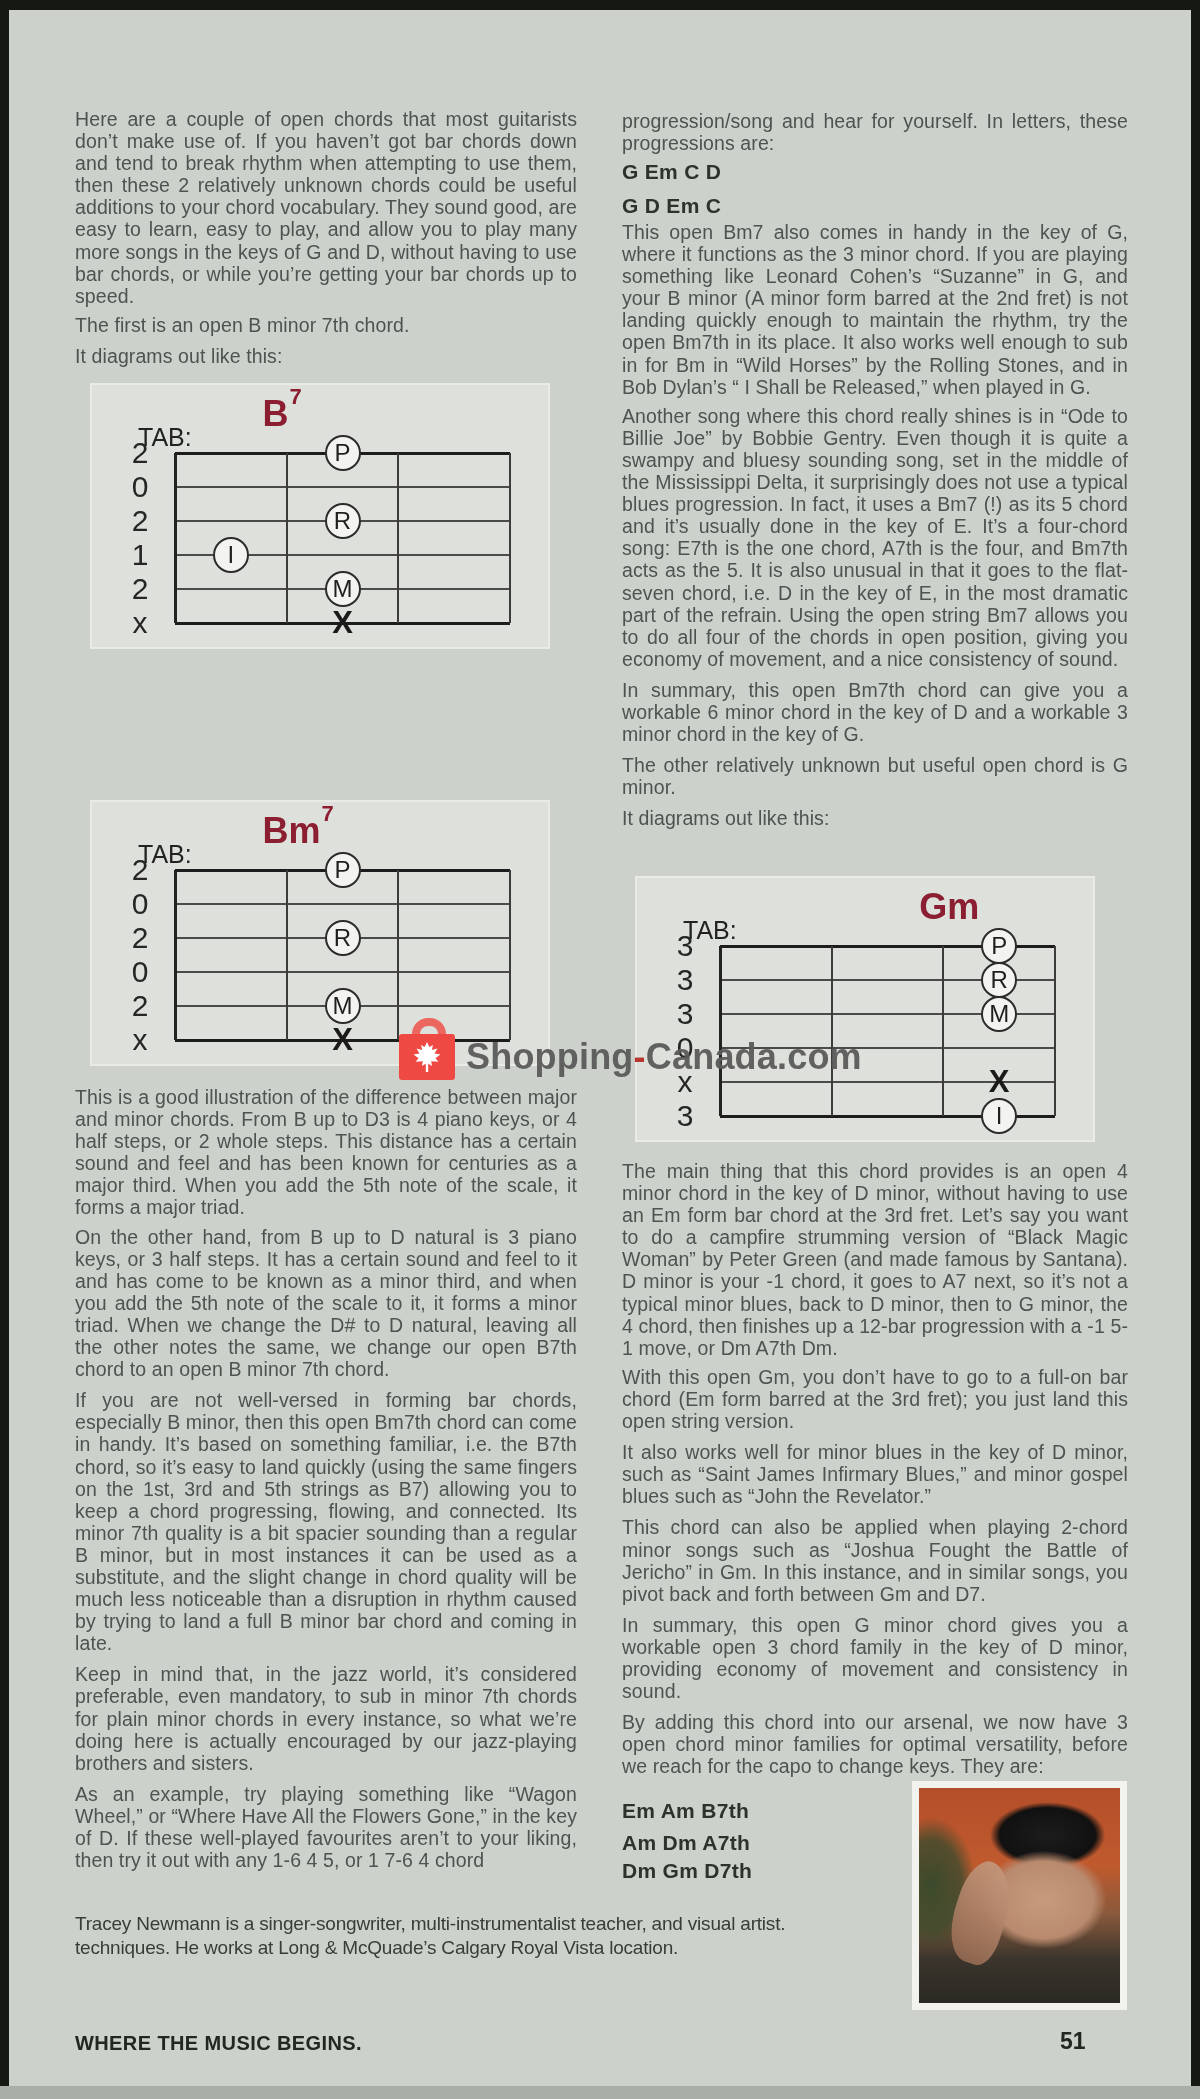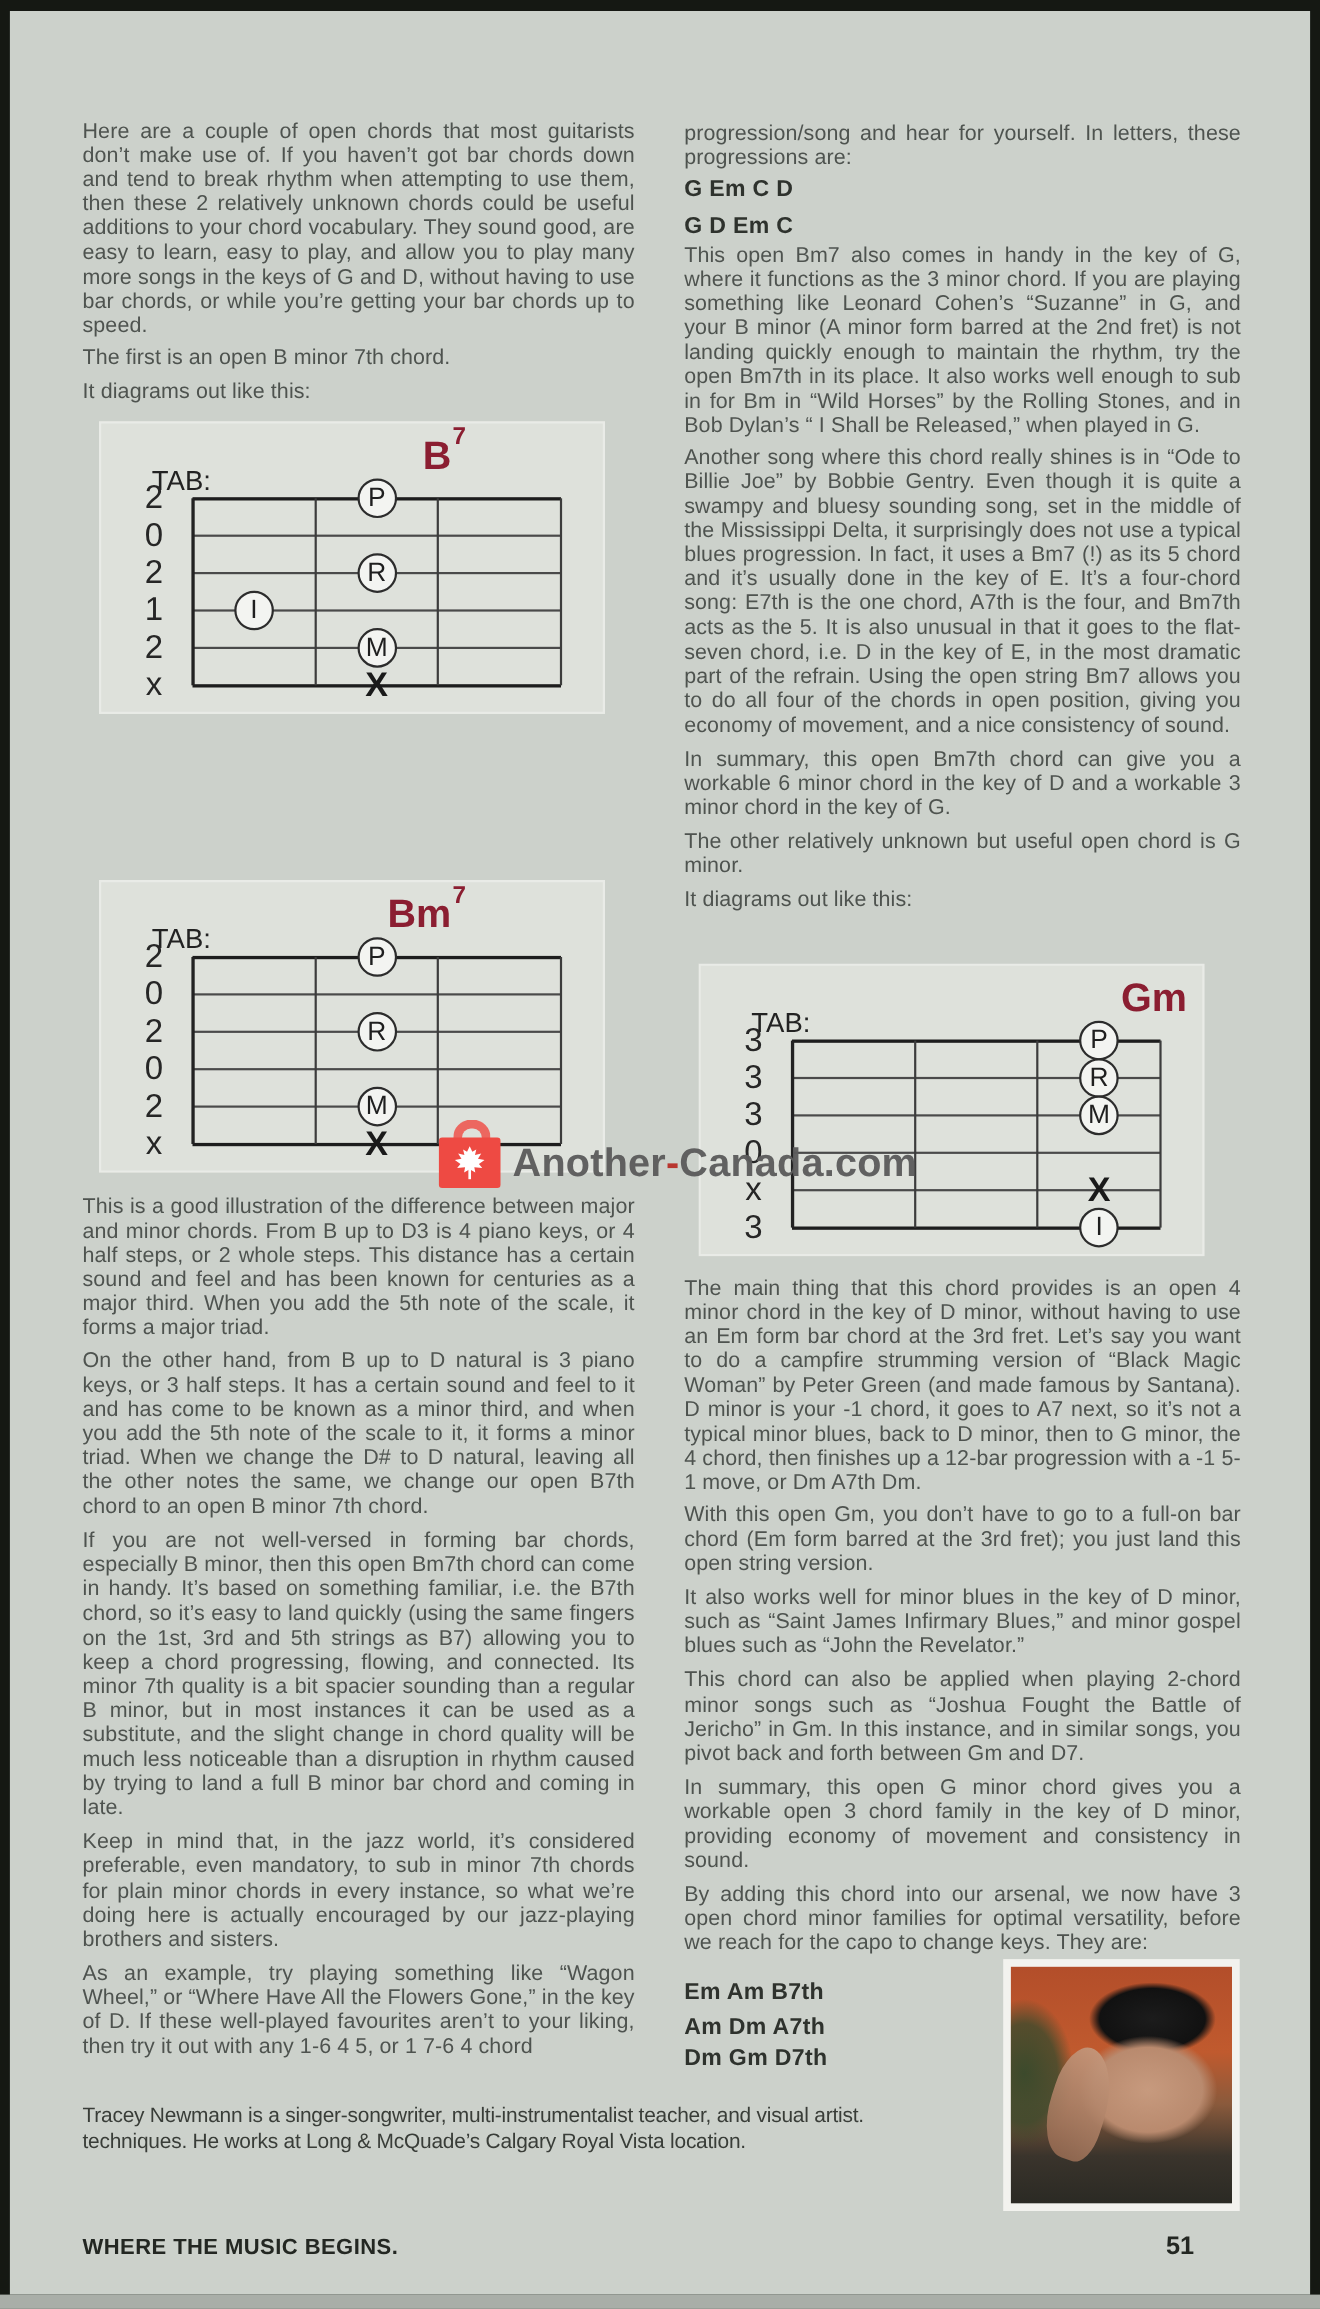--- a/index.html
+++ b/index.html
@@ -14,21 +14,21 @@
   .seg p{margin:0 0 9px 0;}
   .seg .lead{margin:0 0 7px 0;}
   .prog-lines p{margin:1px 0 2px 0;font-weight:700;color:#2e322d;font-size:21px;
                 line-height:27px;text-align:left;letter-spacing:0.3px;}
   .family-lines p{margin:0 0 3px 0;font-weight:700;color:#2e322d;font-size:21px;
                   line-height:25px;text-align:left;letter-spacing:0.3px;}
 
   
   .diagram{position:absolute;width:460px;height:266px;background:#dee1db;
            box-shadow:inset 0 0 0 2px rgba(255,255,255,0.35);z-index:1;}
-  .diagram .dg-title{position:absolute;top:10px;width:160px;text-align:right;
+  .diagram .dg-title{position:absolute;top:10px;width:160px;text-align:left;
            font-weight:700;font-size:36px;color:#8b1e31;letter-spacing:0;}
   .diagram .dg-title sup{font-size:22px;position:relative;top:-9px;left:1px;}
   .diagram .tab-label{position:absolute;left:48px;top:40px;font-size:25px;color:#222;}
   .diagram .slabel{position:absolute;left:24px;width:52px;text-align:center;
            font-size:30px;color:#262626;line-height:32px;}
   .diagram .hline{position:absolute;left:85px;width:335px;background:#4a4a4a;}
   .diagram .hline.edge{background:#1d1d1d;}
   .diagram .vline{position:absolute;top:70px;height:170px;width:2px;background:#3c3c3c;}
   .diagram .vline.edge{background:#222;width:3px;}
   .diagram .fmark{position:absolute;width:36px;height:36px;border-radius:50%;
@@ -201,21 +201,21 @@
   <div class="watermark">
     <div class="wm-bag">
       <div class="wm-handle"></div>
       <div class="wm-body">
         <svg width="36" height="36" viewBox="0 0 24 24">
           <path fill="#ffffff" d="M12 2 L13.6 5.4 L16 4 L15.2 7.4 L19 6.4 L17 9.6 L21 10.4 L17.6 12.8 L19.6 15.2 L14.8 14.8 L15.4 18 L12 16 L8.6 18 L9.2 14.8 L4.4 15.2 L6.4 12.8 L3 10.4 L7 9.6 L5 6.4 L8.8 7.4 L8 4 L10.4 5.4 Z"></path>
           <rect fill="#ffffff" x="11.2" y="15" width="1.6" height="7"></rect>
         </svg>
       </div>
     </div>
-    <div class="wm-text"><span>Another</span><span class="dash">-</span><span>Canada.com</span></div>
+    <div class="wm-text"><span>Shopping</span><span class="dash">-</span><span>Canada.com</span></div>
   </div>
 
   <div class="photo">
     <div class="photo-inner">
       <div class="photo-arm"></div>
     </div>
   </div>
 
   <div class="credit">
       <div class="lead">Tracey Newmann is a singer-songwriter, multi-instrumentalist teacher, and visual artist.</div>

